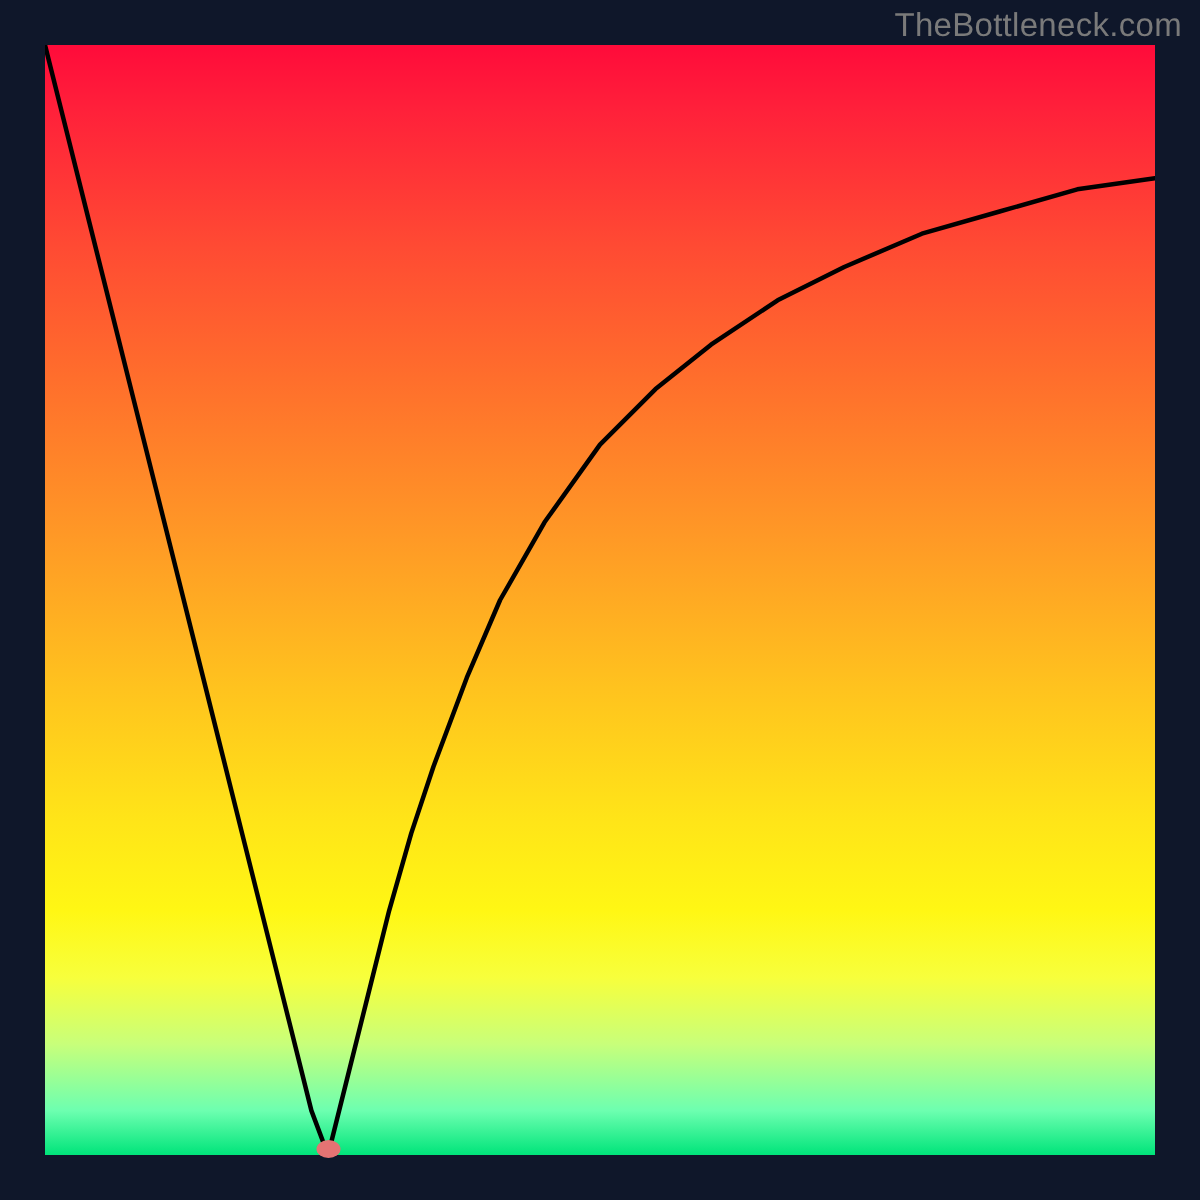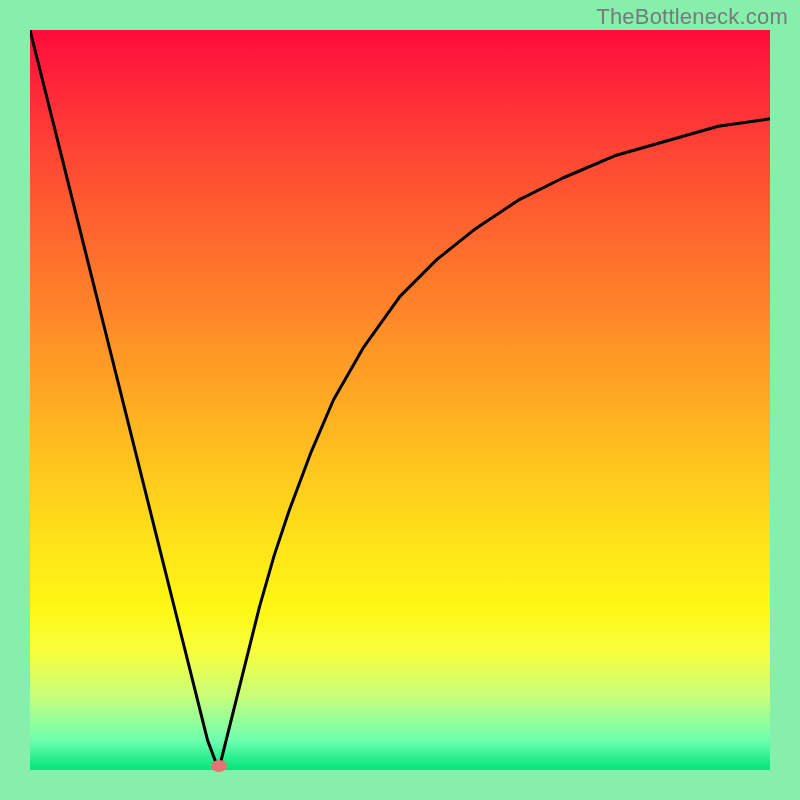--- a/index.html
+++ b/index.html
@@ -1,20 +1,20 @@
 <!DOCTYPE html>
 <html><head>
 <meta charset="utf-8">
 <style>
   * { margin: 0; padding: 0; box-sizing: border-box; }
   html, body { width: 800px; height: 800px; overflow: hidden; background: #000; }
   .frame {
     width: 800px;
     height: 800px;
-    background: #86efac;
+    background: #0f172a;
     position: relative;
   }
   .plot-area {
     position: absolute;
     left: 30px;
     top: 30px;
     width: 740px;
     height: 740px;
     background: linear-gradient(to bottom,
       #ff0b3a 0%,

